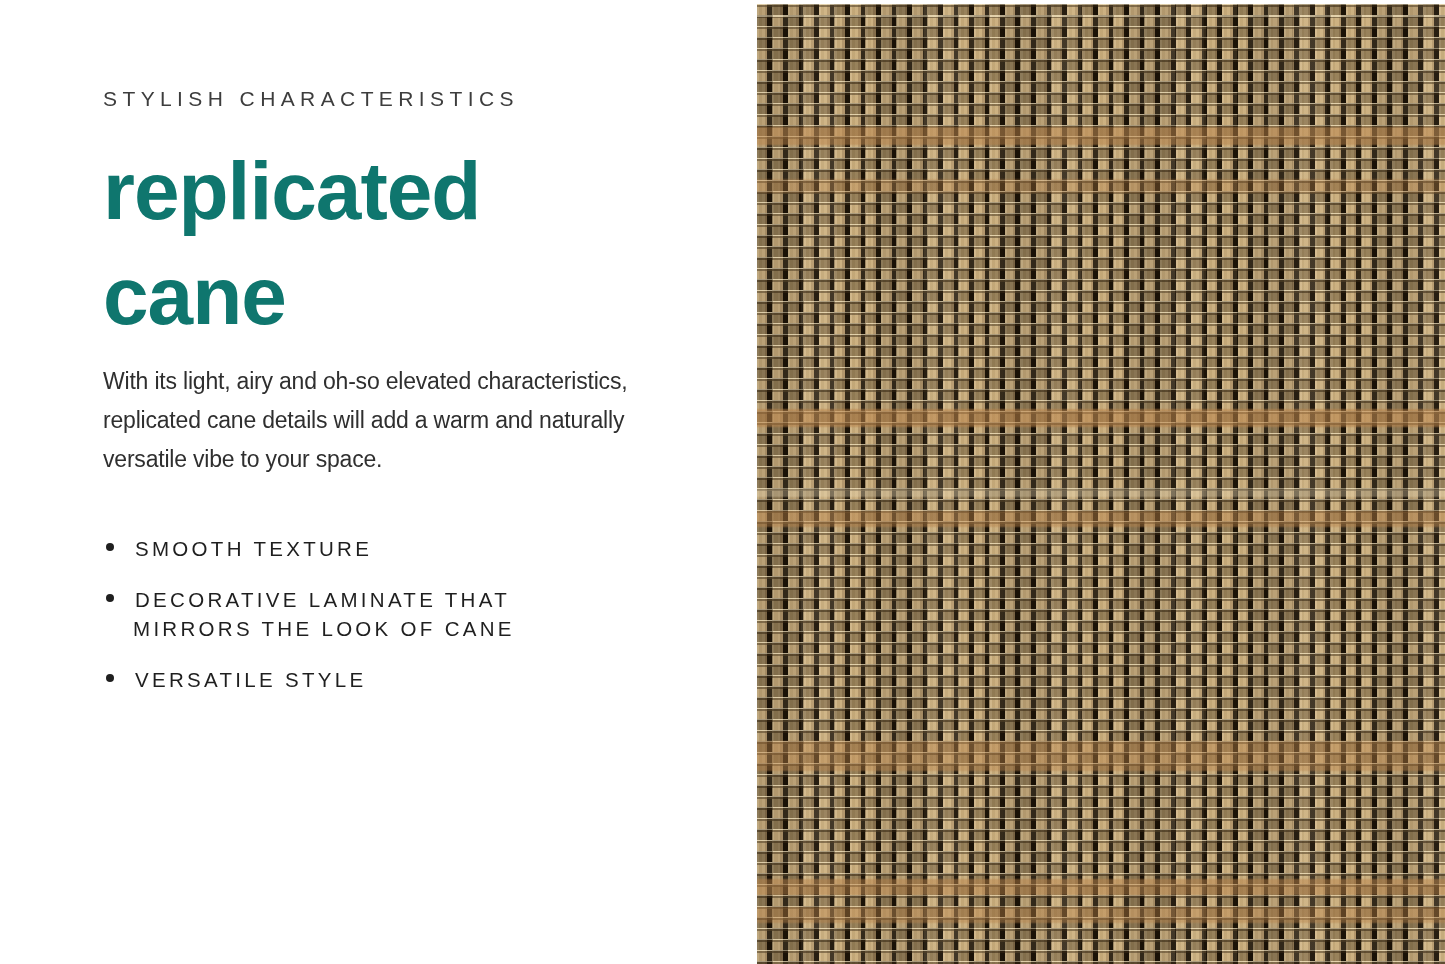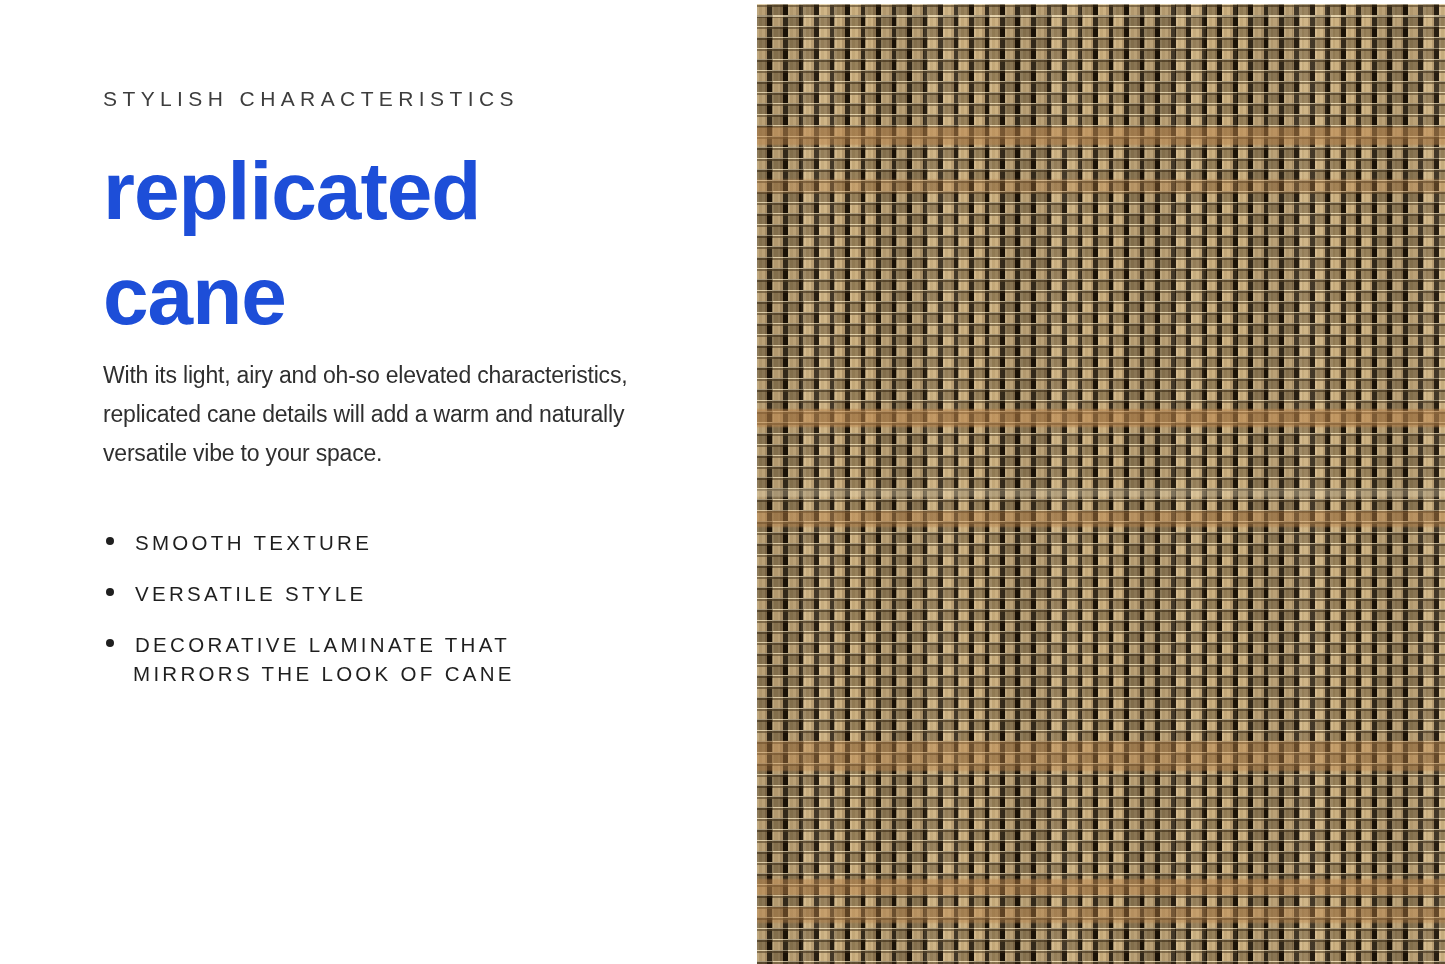--- a/index.html
+++ b/index.html
@@ -29,24 +29,24 @@
     letter-spacing: 5.4px;
     color: #3d3d3d;
   }
   .title {
     margin-top: 24px;
     max-width: 500px;
     font-size: 82px;
     line-height: 105px;
     font-weight: 700;
     letter-spacing: -1px;
-    color: #1d4ed8;
+    color: #0f766e;
   }
   .lede {
-    margin-top: 4px;
+    margin-top: 10px;
     max-width: 590px;
     font-size: 23px;
     line-height: 39px;
     letter-spacing: -0.2px;
     font-weight: 400;
     color: #2f2f2f;
   }
   .features {
     margin-top: 36px;
     max-width: 480px;
@@ -134,24 +134,24 @@
 
     <p class="lede">With its light, airy and oh-so elevated characteristics, replicated cane details will add a warm and naturally versatile vibe to your space.</p>
 
     <ul class="features">
       <li>
         <span class="dot"></span>
         <span>SMOOTH TEXTURE</span>
       </li>
       <li>
         <span class="dot"></span>
-        <span>VERSATILE STYLE</span>
+        <span>DECORATIVE LAMINATE THAT MIRRORS THE LOOK OF CANE</span>
       </li>
       <li>
         <span class="dot"></span>
-        <span>DECORATIVE LAMINATE THAT MIRRORS THE LOOK OF CANE</span>
+        <span>VERSATILE STYLE</span>
       </li>
     </ul>
   </section>
 
   <figure class="swatch"></figure>
 
 </div>
 
 </body></html>

